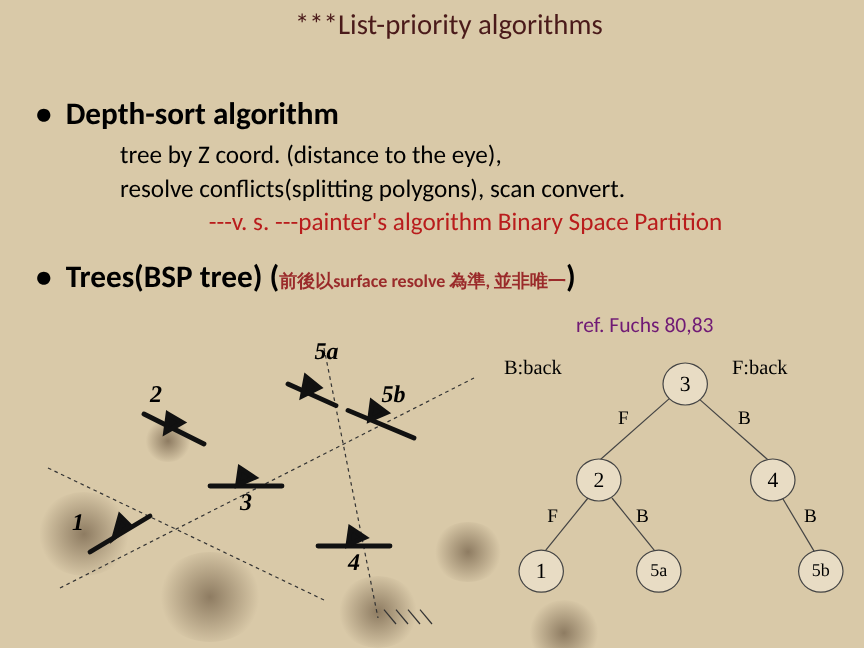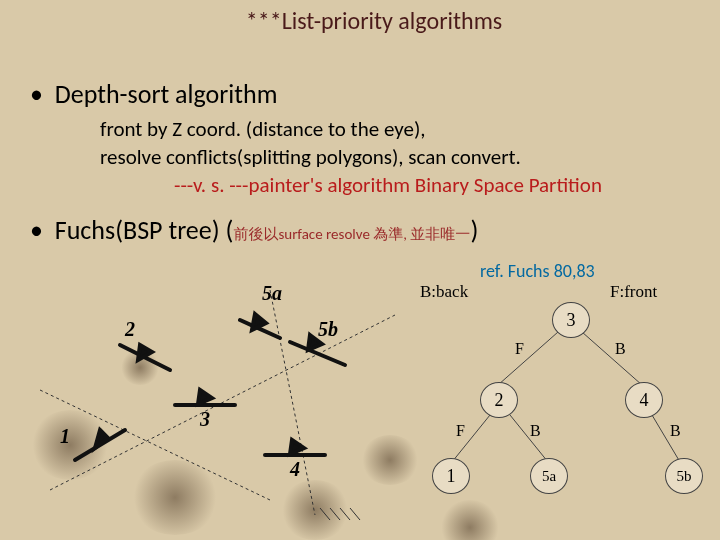--- a/index.html
+++ b/index.html
@@ -25,40 +25,40 @@
     width: 720px;
     text-align: center;
     font-size: 24px;
     color: #4a1a1a;
     font-weight: 400;
   }
   .bullet-row {
     position: absolute;
     font-size: 26px;
     color: #000;
-    font-weight: 400;
+    font-weight: 700;
   }
   .sub {
     position: absolute;
     font-size: 21px;
     color: #000;
   }
   .sub2 {
     position: absolute;
     font-size: 21px;
     color: #b91c1c;
   }
   .small-note {
     font-size: 15px;
     color: #9a2a2a;
   }
   .ref {
     position: absolute;
     font-size: 18px;
-    color: #0369a1;
+    color: #701a75;
   }
   
   .diag {
     position: absolute;
     left: 40px;
     top: 290px;
     width: 360px;
     height: 230px;
   }
   .diag svg { overflow: visible; }
@@ -91,43 +91,44 @@
   .tnode.sm { font-size: 15px; }
   .edge {
     position: absolute;
     font-family: "Times New Roman", serif;
     font-size: 16px;
   }
   .fb {
     position: absolute;
     font-family: "Times New Roman", serif;
     font-size: 17px;
+    margin-top: 15px;
   }
 </style>
 </head>
 <body>
 
 <div class="bg-spot" style="left:30px;top:410px;width:80px;height:70px"></div>
 <div class="bg-spot" style="left:130px;top:460px;width:90px;height:75px"></div>
 <div class="bg-spot" style="left:280px;top:480px;width:70px;height:60px"></div>
 <div class="bg-spot" style="left:360px;top:435px;width:60px;height:50px"></div>
 <div class="bg-spot" style="left:440px;top:500px;width:60px;height:55px"></div>
 <div class="bg-spot" style="left:120px;top:350px;width:40px;height:35px"></div>
 
 <div class="title">***List-priority algorithms</div>
 
 <div class="bullet-row" style="left:30px;top:78px">
   •&nbsp;&nbsp;<span>Depth-sort algorithm</span>
 </div>
-<div class="sub" style="left:100px;top:116px">front by Z coord. (distance to the eye),</div>
+<div class="sub" style="left:100px;top:116px">tree by Z coord. (distance to the eye),</div>
 <div class="sub" style="left:100px;top:144px">resolve conflicts(splitting polygons), scan convert.</div>
 <div class="sub2" style="left:174px;top:172px">---v. s. ---painter's algorithm  Binary Space Partition</div>
 
 <div class="bullet-row" style="left:30px;top:214px">
-  •&nbsp;&nbsp;<span>Fuchs(BSP tree) (</span><span class="small-note">前後以surface resolve 為準, 並非唯一</span><span>)</span>
+  •&nbsp;&nbsp;<span>Trees(BSP tree) (</span><span class="small-note">前後以surface resolve 為準, 並非唯一</span><span>)</span>
 </div>
 
 <div class="ref" style="left:480px;top:260px">ref. Fuchs 80,83</div>
 
 <div class="diag">
   <svg width="360" height="230">
 
     <line x1="10" y1="200" x2="355" y2="25" stroke="#333" stroke-width="1" stroke-dasharray="3,3"></line>
     <line x1="0" y1="100" x2="230" y2="210" stroke="#333" stroke-width="1" stroke-dasharray="3,3"></line>
     <line x1="230" y1="0" x2="275" y2="225" stroke="#333" stroke-width="1" stroke-dasharray="3,3"></line>
@@ -163,21 +164,21 @@
   <div class="dlabel" style="left:20px;top:135px">1</div>
   <div class="dlabel" style="left:85px;top:28px">2</div>
   <div class="dlabel" style="left:160px;top:118px">3</div>
   <div class="dlabel" style="left:250px;top:168px">4</div>
   <div class="dlabel" style="left:222px;top:-8px">5a</div>
   <div class="dlabel" style="left:278px;top:28px">5b</div>
 </div>
 
 <div class="tree">
   <div class="fb" style="left:0px;top:-8px">B:back</div>
-  <div class="fb" style="left:190px;top:-8px">F:front</div>
+  <div class="fb" style="left:190px;top:-8px">F:back</div>
   <svg width="300" height="230" style="position:absolute;left:0;top:0">
     <line x1="138" y1="42" x2="78" y2="95" stroke="#444" stroke-width="1"></line>
     <line x1="162" y1="42" x2="222" y2="95" stroke="#444" stroke-width="1"></line>
     <line x1="70" y1="125" x2="32" y2="172" stroke="#444" stroke-width="1"></line>
     <line x1="90" y1="125" x2="128" y2="172" stroke="#444" stroke-width="1"></line>
     <line x1="232" y1="125" x2="260" y2="172" stroke="#444" stroke-width="1"></line>
   </svg>
   <div class="tnode" style="left:132px;top:12px">3</div>
   <div class="tnode" style="left:60px;top:92px">2</div>
   <div class="tnode" style="left:205px;top:92px">4</div>

